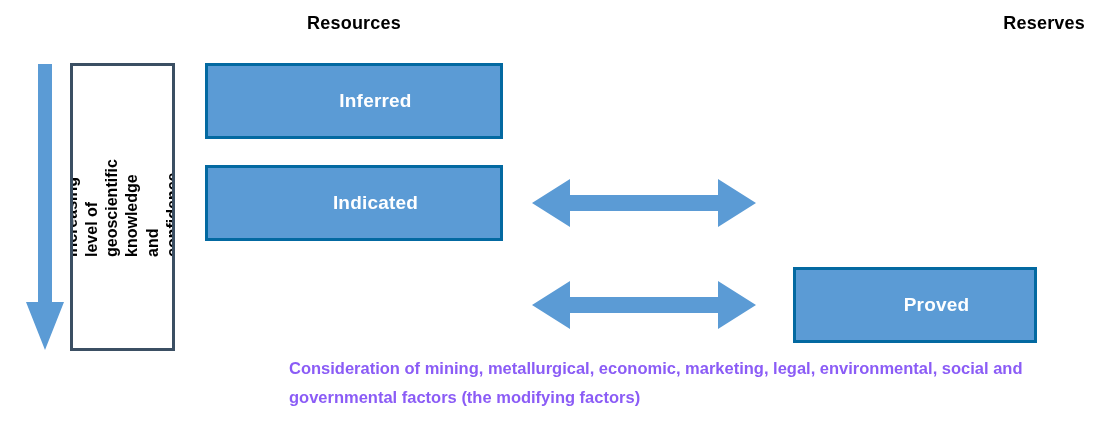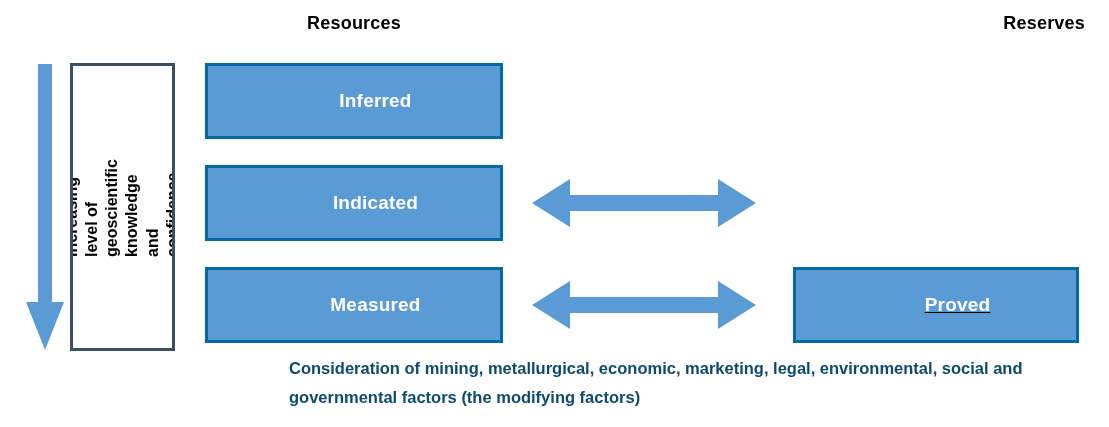--- a/index.html
+++ b/index.html
@@ -58,21 +58,21 @@
     font-size: 19px;
     color: #ffffff;
     letter-spacing: 0.2px;
     white-space: nowrap;
   }
 
   #box-inferred  { left: 205px; top: 63px;  width: 298px; height: 76px; }
   #box-indicated { left: 205px; top: 165px; width: 298px; height: 76px; }
   #box-measured  { left: 205px; top: 267px; width: 298px; height: 76px; }
   #box-probable  { left: 793px; top: 165px; width: 292px; height: 76px; }
-  #box-proved    { left: 793px; top: 267px; width: 286px; height: 76px; text-decoration: underline; }
+  #box-proved    { left: 793px; top: 267px; width: 244px; height: 76px; }
 
   
   .connector {
     position: absolute;
     left: 532px;
     width: 224px;
     height: 56px;
   }
   #connector-indicated-probable { top: 175px; }
   #connector-measured-proved    { top: 277px; }
@@ -119,21 +119,21 @@
   
   #modifying-factors-caption {
     position: absolute;
     left: 289px;
     top: 354px;
     width: 790px;
     font-family: "Liberation Sans", sans-serif;
     font-weight: bold;
     font-size: 16.5px;
     line-height: 1.78;
-    color: #0c4a6e;
+    color: #8b5cf6;
     text-align: left;
   }
 </style>
 </head>
 <body>
 
 <div id="stage">
 
   <div id="header-resources" class="col-header">Resources</div>
 
@@ -150,23 +150,20 @@
   </div>
 
   <div id="box-inferred" class="cat-box">
     <span class="cat-label">Inferred</span>
   </div>
 
   <div id="box-indicated" class="cat-box">
     <span class="cat-label">Indicated</span>
   </div>
 
-  <div id="box-measured" class="cat-box">
-    <span class="cat-label">Measured</span>
-  </div>
 
 
   <div id="box-proved" class="cat-box">
     <span class="cat-label">Proved</span>
   </div>
 
   <div id="connector-indicated-probable" class="connector">
     <svg viewBox="0 0 224 56" xmlns="http://www.w3.org/2000/svg" aria-hidden="true">
       <path d="M0 28 L38 4 V20 H186 V4 L224 28 L186 52 V36 H38 V52 Z" fill="#5B9BD5"></path>
     </svg>

